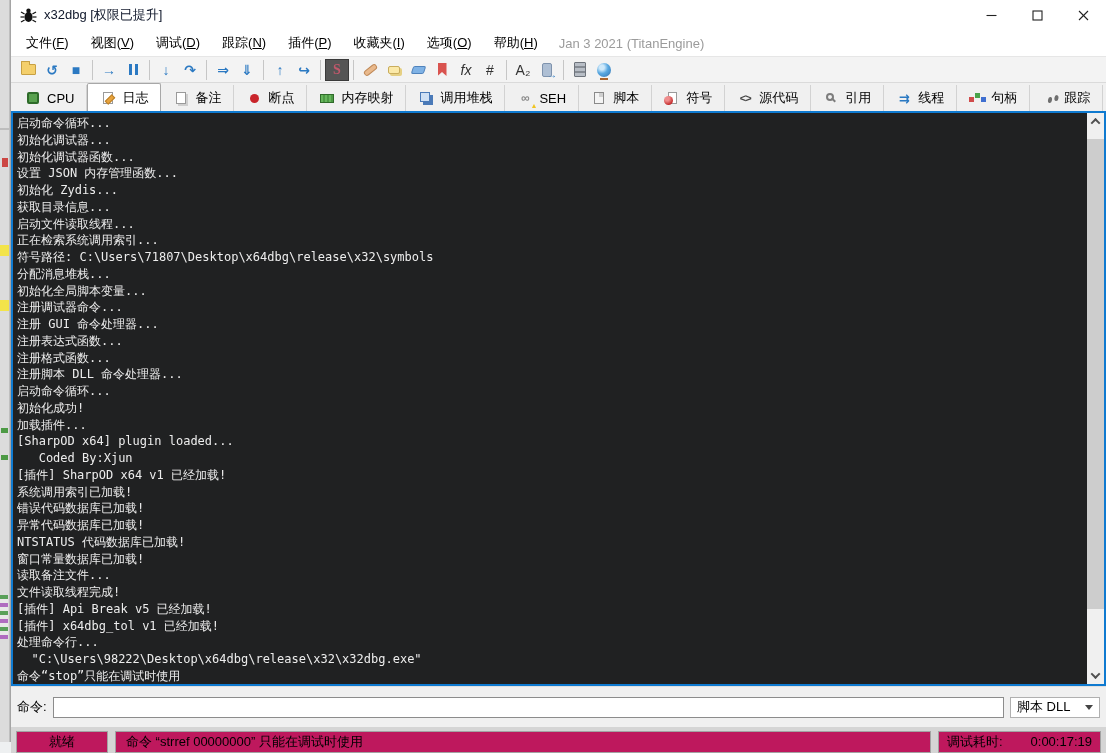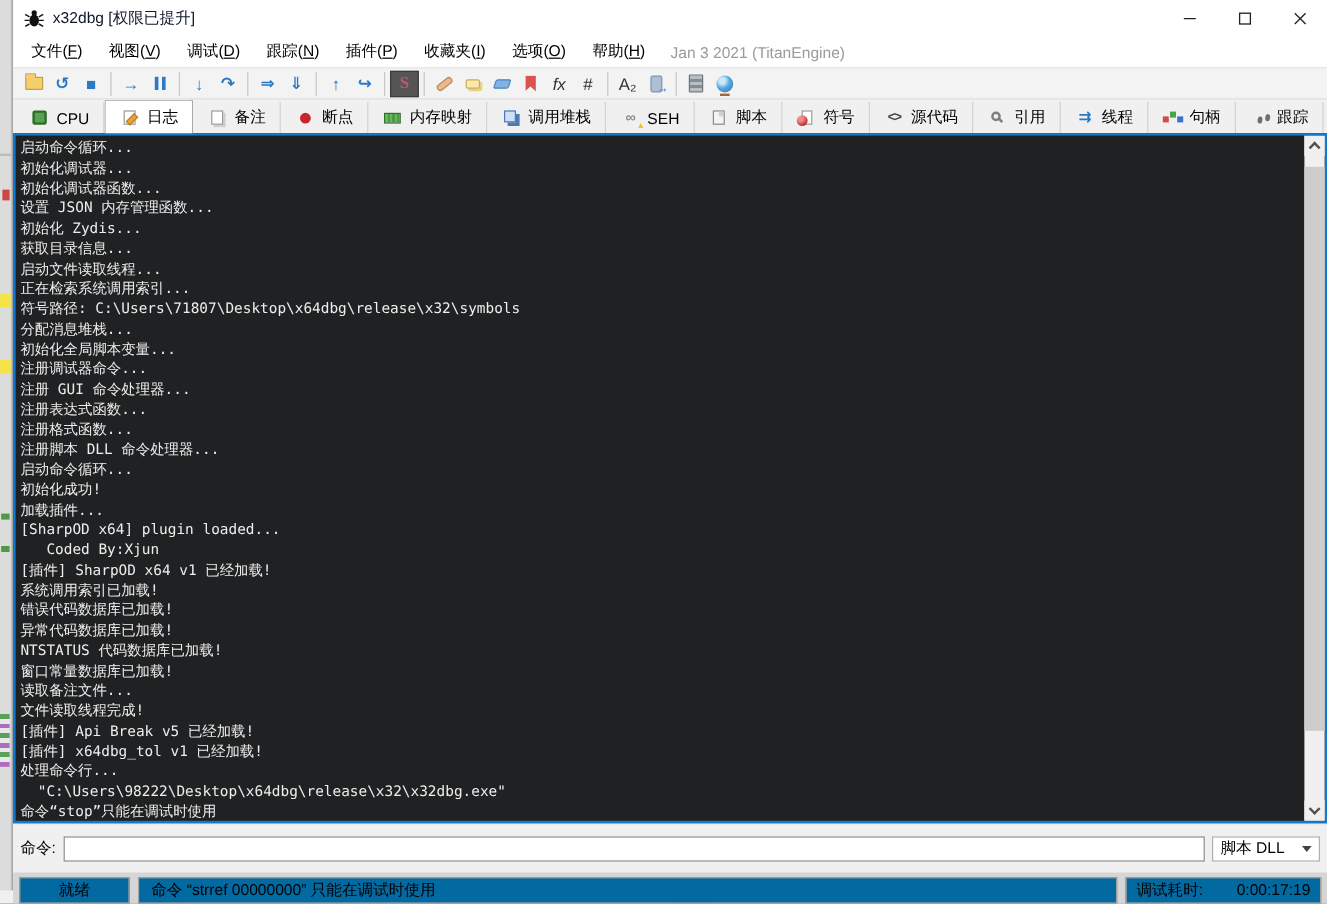--- a/index.html
+++ b/index.html
@@ -93,21 +93,21 @@
 
   
   .cmdbar { height:41px; background:#f0f0f0; display:flex; align-items:center; padding:0 6px; gap:6px; flex:0 0 auto; border-top:1px solid #e0e0e0; }
   .cmd-label { font-size:13px; color:#000; flex:0 0 auto; }
   .cmd-input { flex:1; height:21px; border:1px solid #8c8c8c; background:#fff; font-size:13px; padding:0 4px; outline:none; font-family:"DejaVu Sans Mono",monospace; }
   .cmd-dropdown { width:90px; height:21px; background:#fff; border:1px solid #b0b0b0; display:flex; align-items:center; justify-content:space-between; padding:0 6px; font-size:13px; color:#000; flex:0 0 auto; }
   .dd-arrow { width:0; height:0; border-left:4px solid transparent; border-right:4px solid transparent; border-top:5px solid #444; }
 
   
   .statusbar { height:29px; background:#d5d5d5; display:flex; align-items:center; padding:3px 5px; gap:7px; flex:1 0 auto; }
-  .sb-panel { height:22px; border:1px solid #a3a3a3; display:flex; align-items:center; font-size:13px; color:#000; background:#0369a1; }
+  .sb-panel { height:22px; border:1px solid #a3a3a3; display:flex; align-items:center; font-size:13px; color:#000; background:#be185d; }
   .sb-ready { width:92px; justify-content:center; }
   .sb-msg { flex:1; padding:0 10px; }
   .sb-time { width:163px; padding:0 8px; justify-content:space-between; }
 </style>
 </head>
 <body>
 
 <div class="bg-left">
   <div class="frag" style="left:0;top:128px;width:10px;height:2px;background:#bdbdbd;"></div>
   <div class="frag" style="left:2px;top:158px;width:6px;height:9px;background:#cc4744;"></div>

